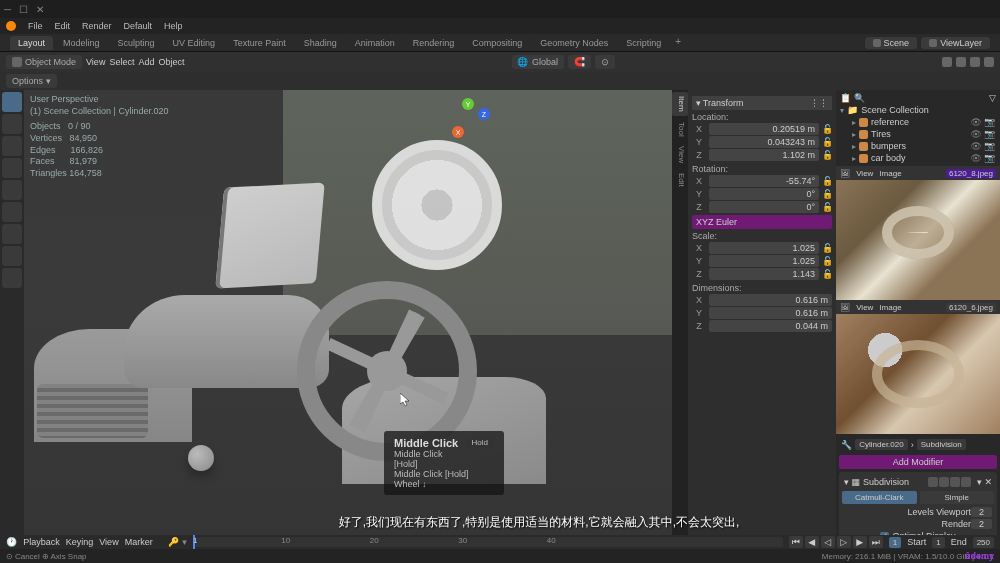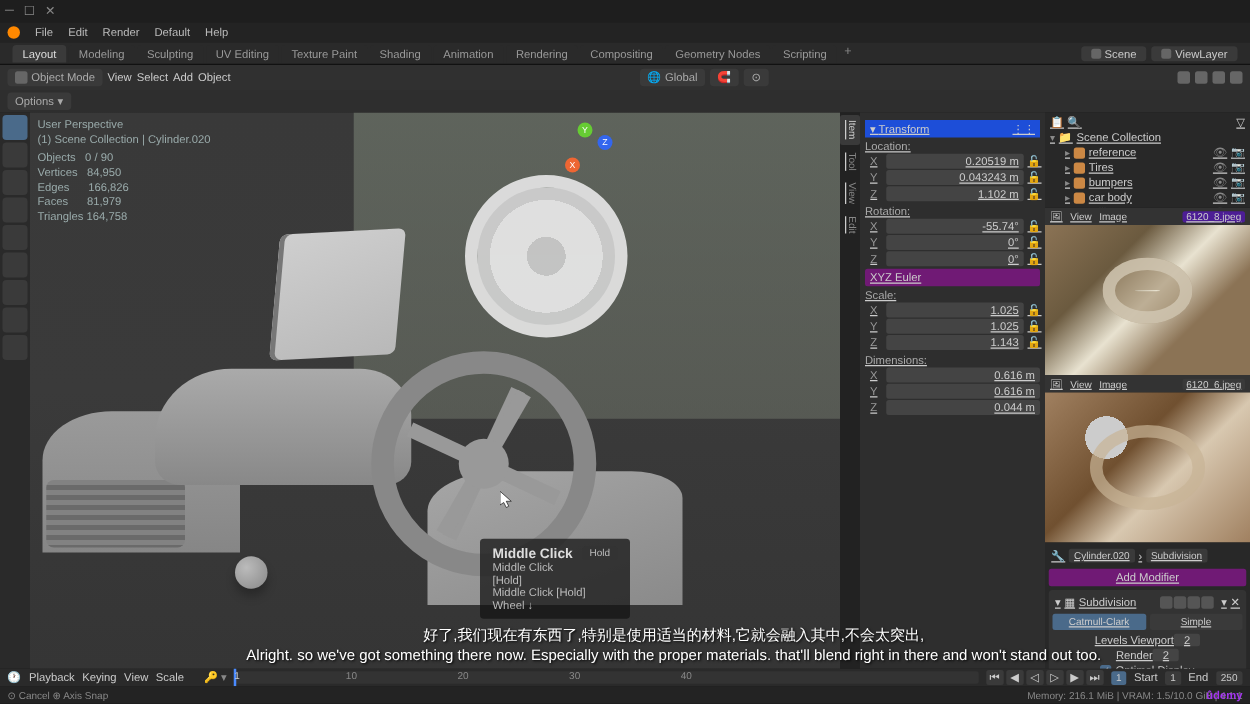--- a/index.html
+++ b/index.html
@@ -22,21 +22,21 @@
 .tab-chip { background: #3a3a3a; padding: 1px 8px; border-radius: 3px; font-size: 9px; display: flex; align-items: center; gap: 3px; }
 .dot-ico { width: 8px; height: 8px; border-radius: 2px; background: #666; }
 
 .toolbar { height: 20px; background: #303030; display: flex; align-items: center; padding: 0 6px; gap: 22px; font-size: 9px; justify-content: space-between; }
 .tool-group { display: flex; align-items: center; gap: 4px; }
 .tool-btn { background: #3a3a3a; padding: 2px 6px; border-radius: 3px; color: #aaa; display: flex; align-items: center; gap: 3px; }
 .tool-icon { width: 10px; height: 10px; background: #666; border-radius: 2px; }
 
 .toolbar2 { height: 18px; background: #2e2e2e; display: flex; align-items: center; padding: 0 6px; gap: 6px; font-size: 9px; justify-content: space-between; }
 
-.main-area { position: absolute; top: 90px; left: 0; right: 0; bottom: 28px; display: flex; text-decoration: underline; }
+.main-area { position: absolute; top: 90px; left: 0; right: 0; bottom: 28px; display: flex; }
 
 .left-tools { width: 24px; background: #2a2a2a; display: flex; flex-direction: column; gap: 2px; padding: 2px; }
 .left-tool { width: 20px; height: 20px; background: #3a3a3a; border-radius: 3px; }
 .left-tool.sel { background: #4a6a8a; }
 
 .viewport { flex: 1; position: relative; background: linear-gradient(180deg, #393939 0%, #3a3a3a 50%, #353535 100%); overflow: hidden; }
 .viewport-content { position: absolute; inset: 0; }
 .car-model { position: absolute; left: 5%; top: 25%; width: 70%; height: 60%; }
 .steering-wheel { position: absolute; left: 53%; top: 30%; width: 180px; height: 180px; border: 18px solid #888; border-radius: 50%; }
 .steering-center { position: absolute; left: 50%; top: 50%; width: 40px; height: 40px; background: #999; border-radius: 50%; transform: translate(-50%,-50%); }
@@ -57,21 +57,21 @@
 .hint-title { font-weight: bold; color: #ddd; font-size: 11px; }
 .hold-badge { float: right; background: #333; padding: 1px 6px; border-radius: 3px; font-size: 8px; margin-bottom: 15px; }
 
 .cursor { position: absolute; left: 58%; top: 68%; width: 10px; height: 14px; }
 
 .right-vtabs { width: 16px; background: #222; display: flex; flex-direction: column; gap: 2px; padding: 2px 0; }
 .vtab { writing-mode: vertical-rl; font-size: 8px; color: #888; padding: 4px 2px; text-align: center; }
 .vtab.active { background: #3a3a3a; color: #ccc; border-radius: 2px; }
 
 .n-panel { width: 148px; background: #2e2e2e; padding: 4px; overflow: hidden; font-size: 9px; }
-.panel-header { background: #1d4ed8; padding: 2px 4px; margin: 2px 0; display: flex; justify-content: space-between; color: #ccc; }
+.panel-header { background: #404040; padding: 2px 4px; margin: 2px 0; display: flex; justify-content: space-between; color: #ccc; }
 .prop-row { display: flex; align-items: center; gap: 3px; margin: 1px 0; }
 .prop-label { width: 14px; color: #999; text-align: center; }
 .prop-val { flex: 1; background: #444; padding: 1px 4px; border-radius: 2px; text-align: right; color: #ccc; }
 .prop-lock { width: 10px; color: #888; }
 .dropdown { background: #701a75; padding: 2px 4px; border-radius: 2px; width: 100%; }
 
 .right-panel { width: 164px; background: #232323; display: flex; flex-direction: column; }
 .outliner { height: 76px; background: #282828; padding: 2px; font-size: 9px; overflow: hidden; }
 .outliner-header { display: flex; gap: 3px; padding: 1px 2px; }
 .outliner-row { display: flex; align-items: center; padding: 1px 2px; gap: 3px; }
@@ -90,21 +90,21 @@
 .properties { flex: 1; background: #282828; padding: 3px; font-size: 9px; overflow: hidden; }
 .prop-header { display: flex; gap: 3px; align-items: center; padding: 2px; }
 .prop-chip { background: #3a3a3a; padding: 1px 4px; border-radius: 2px; font-size: 8px; }
 .mod-panel { background: #333; border-radius: 3px; padding: 3px; margin-top: 3px; }
 .mod-header { display: flex; align-items: center; gap: 3px; padding: 2px; }
 .mod-btns { display: flex; gap: 1px; margin-left: auto; }
 .mod-btn { width: 10px; height: 10px; background: #555; border-radius: 2px; }
 .mod-row { display: flex; gap: 3px; margin: 2px 0; }
 .mod-tab { flex: 1; background: #3a3a3a; padding: 2px; text-align: center; border-radius: 2px; font-size: 8px; }
 .mod-tab.active { background: #4a6a8a; }
-.mod-field { display: flex; justify-content: center; padding: 1px 2px; }
+.mod-field { display: flex; justify-content: flex-end; padding: 1px 2px; }
 .mod-field-val { background: #444; padding: 0 8px; border-radius: 2px; }
 .checkbox-row { display: flex; align-items: center; gap: 3px; padding: 1px 0; }
 .checkbox { width: 9px; height: 9px; background: #4a6a8a; border-radius: 2px; display: inline-flex; align-items: center; justify-content: center; font-size: 7px; }
 
 .timeline { position: absolute; bottom: 14px; left: 0; right: 0; height: 14px; background: #2a2a2a; display: flex; align-items: center; padding: 0 6px; gap: 6px; font-size: 9px; }
 .time-track { flex: 1; height: 10px; background: #333; position: relative; border-radius: 2px; }
 .time-marker { position: absolute; left: 0; top: -2px; width: 2px; height: 14px; background: #4a8aff; }
 .time-controls { display: flex; gap: 2px; }
 .play-btn { width: 14px; height: 12px; background: #3a3a3a; border-radius: 2px; display: flex; align-items: center; justify-content: center; }
 
@@ -456,21 +456,21 @@
       </div>
     </div>
   </div>
 </div>
 
 <div class="timeline">
   <span>🕐</span>
   <span>Playback</span>
   <span>Keying</span>
   <span>View</span>
-  <span>Scale</span>
+  <span>Marker</span>
   <span style="margin-left:10px;color:#888">🔑 ▾</span>
   <div class="time-track">
     <div class="time-marker"></div>
     <span style="position:absolute;left:0;top:-1px;color:#ccc;font-size:8px">1</span>
     <span style="position:absolute;left:15%;top:-1px;color:#888;font-size:8px">10</span>
     <span style="position:absolute;left:30%;top:-1px;color:#888;font-size:8px">20</span>
     <span style="position:absolute;left:45%;top:-1px;color:#888;font-size:8px">30</span>
     <span style="position:absolute;left:60%;top:-1px;color:#888;font-size:8px">40</span>
   </div>
   <div class="time-controls">
@@ -488,16 +488,15 @@
   <span class="prop-chip">250</span>
 </div>
 
 <div class="statusbar">
   <span>⊙ Cancel    ⊕ Axis Snap</span>
   <span>Memory: 216.1 MiB | VRAM: 1.5/10.0 GiB | 4.1.1</span>
 </div>
 
 <div class="subtitle">
   <div class="subtitle-cn">好了,我们现在有东西了,特别是使用适当的材料,它就会融入其中,不会太突出,</div>
-  <div class="subtitle-en">Alright. so we've got something there now. Especially with the proper materials. that'll blend right in there and won't stand out too.</div>
 </div>
 
 <div class="udemy">ûdemy</div>
 
 </body></html>

